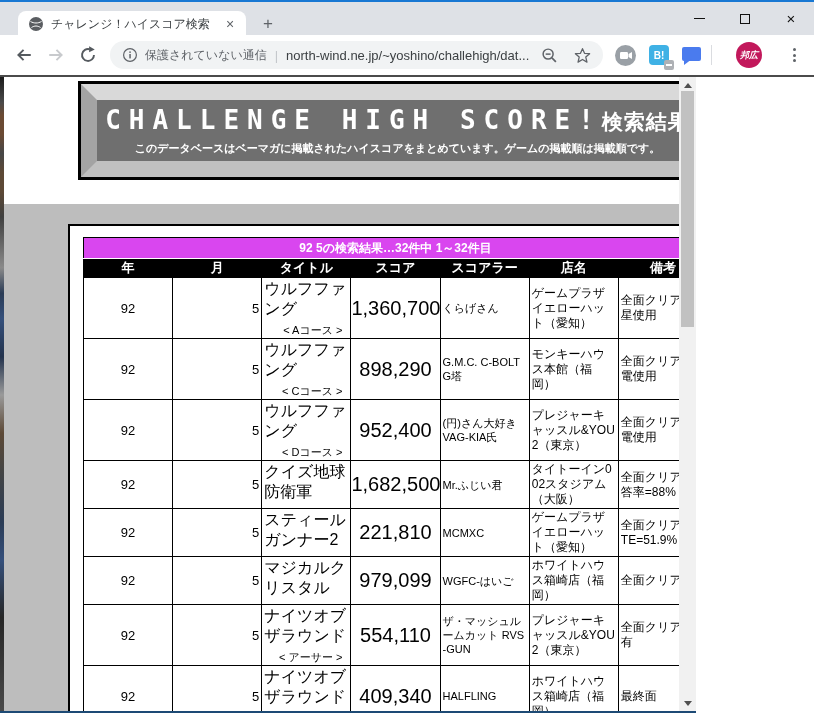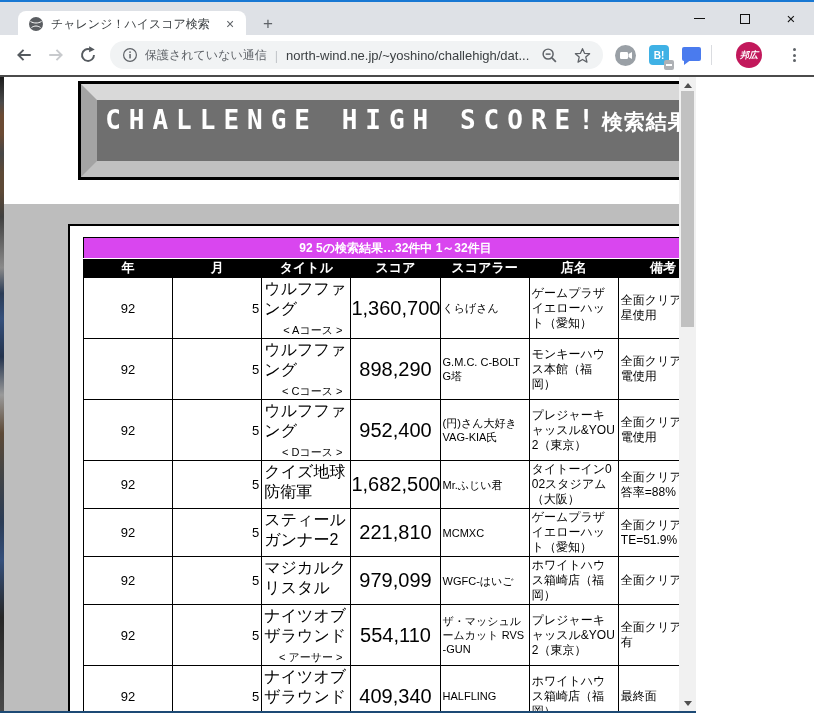--- a/index.html
+++ b/index.html
@@ -214,20 +214,21 @@
 
 <div class="page">
   <div class="bg-strip"></div>
 
   <div class="top-section">
     <div class="banner">
       <div class="bevel">
         <div class="banner-title">
           <span class="bt-latin">CHALLENGE HIGH SCORE!</span><span class="bt-jp">検索結果</span>
         </div>
+        <div class="banner-sub">このデータベースはベーマガに掲載されたハイスコアをまとめています。ゲームの掲載順は掲載順です。</div>
       </div>
     </div>
   </div>
 
   <div class="gray-section">
     <div class="results-box">
       <table class="results">
         <thead>
           <tr>
             <td class="summary-cell" colspan="7">92 5の検索結果…32件中 1～32件目</td>

